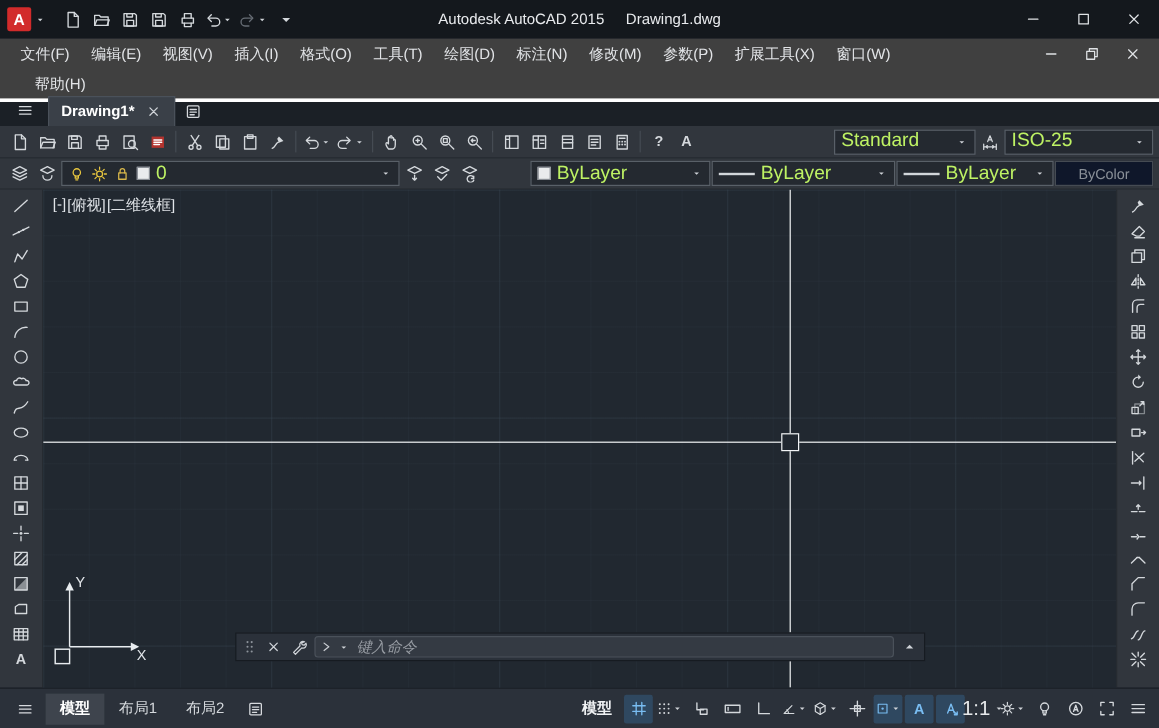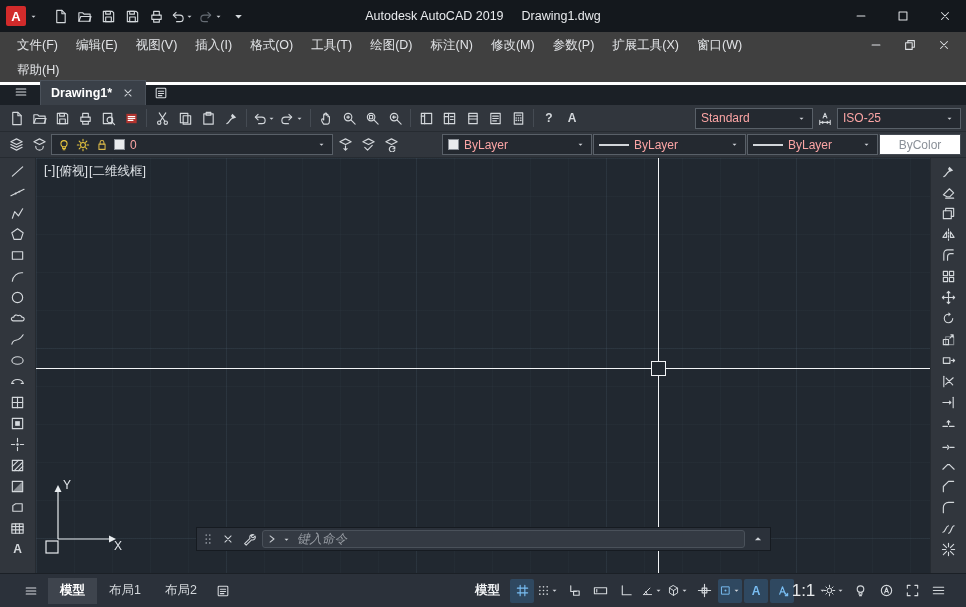--- a/index.html
+++ b/index.html
@@ -13,21 +13,21 @@
   .logo-badge{width:20px;height:20px;background:#d22b2b;color:#fff;font-weight:bold;font-size:13px;
               display:flex;align-items:center;justify-content:center;border-radius:2px}
   .qat{display:flex;align-items:center;gap:2px;margin-left:4px}
   .title-center{position:absolute;left:50%;transform:translateX(-50%);display:flex;gap:18px;font-size:12.5px;color:#e9ebee;white-space:nowrap}
   .win-controls{margin-left:auto;display:flex;height:100%}
   .win-btn{width:42px;height:100%;display:flex;align-items:center;justify-content:center;color:#dfe2e5}
 
   
   .menubar{background:#404040;border-bottom:3px solid #ffffff;flex:0 0 auto}
   .menu-row1{height:26px;display:flex;align-items:center;padding-left:8px;position:relative}
-  .menu-row2{height:24px;display:flex;align-items:center;padding-left:8px}
+  .menu-row2{height:24px;display:flex;align-items:center;padding-left:20px}
   .menu-item{padding:0 9px;height:100%;display:flex;align-items:center;color:#e2e4e7;font-size:12.5px}
   .doc-controls{position:absolute;right:6px;top:0;height:100%;display:flex;align-items:center;gap:2px}
   .doc-btn{width:32px;height:22px;display:flex;align-items:center;justify-content:center;color:#dfe2e5}
 
   
   .filetabs{height:20px;background:#1b2026;display:flex;align-items:flex-end;flex:0 0 auto;padding-left:2px}
   .browser-btn{width:38px;height:27px;display:flex;align-items:center;justify-content:center;color:#d7dade}
   .filetab{height:25px;background:#3a4048;border:1px solid #4a515a;border-bottom:none;display:flex;align-items:center;
            padding:0 10px;gap:9px;color:#fff;font-weight:bold;font-size:12.5px}
   .tab-close{display:flex;color:#cfd3d8}
@@ -41,26 +41,26 @@
         flex:0 0 auto;border-radius:2px}
   .tbtn.with-caret{width:auto;padding:0 1px}
   .tbtn .ttext{font-size:17px;color:#e6e8ea;padding:0 3px}
   .tbtn.active{background:rgba(62,154,231,.22);color:#79bdf2}
   .tbtn.disabled{color:#666c74}
   .tcaret{display:inline-flex;width:10px;color:#cfd3d8}
   .tsep{width:1px;height:18px;background:#454b53;margin:0 3px;flex:0 0 auto}
   .tglyph{font-size:12px;font-weight:bold;font-style:normal}
   .combo{display:flex;align-items:center;height:21px;background:#242930;border:1px solid #596068;
          padding:0 5px;gap:5px;flex:0 0 auto}
-  .combo .value{flex:1;color:#fca5a5;font-size:12px;white-space:nowrap;overflow:hidden}
+  .combo .value{flex:1;color:#bef264;font-size:16px;white-space:nowrap;overflow:hidden}
   .combo .tcaret{margin-left:auto}
   .swatch{width:11px;height:11px;background:#e9ebed;border:1px solid #8b9097;flex:0 0 auto}
   .linesample{width:30px;border-top:2px solid #d2d6da;flex:0 0 auto}
   .bycolor{display:flex;align-items:center;justify-content:center;height:21px;min-width:82px;
-           background:#ffffff;border:1px solid #454b53;color:#8a9098;flex:0 0 auto}
+           background:#0f172a;border:1px solid #454b53;color:#8a9098;flex:0 0 auto}
   .mini-ico{display:inline-flex;flex:0 0 auto}
 
   
   .main{flex:1;display:flex;min-height:0}
   .sidetools{width:36px;background:#31363d;display:flex;flex-direction:column;align-items:center;padding:3px 0;gap:1px;flex:0 0 auto}
   .sidetools .tbtn{width:24px;height:20px}
   .sidetools.left{border-right:1px solid #262b31}
   .sidetools.right{border-left:1px solid #262b31}
 
   .canvas{flex:1;position:relative;background:#212830;overflow:hidden;
@@ -85,21 +85,21 @@
   .cmd-grip{display:flex;color:#8d939b}
   .cmd-btn{display:flex;color:#cfd3d8;width:16px;justify-content:center}
   .cmd-field{flex:1;height:18px;background:#343a43;border:1px solid #4a515a;border-radius:3px;
              display:flex;align-items:center;padding:0 4px;gap:5px}
   .cmd-prompt{display:flex;align-items:center;gap:1px;color:#c9cdd2}
   .cmd-input{flex:1;background:transparent;border:none;outline:none;color:#e6e8ea;font-family:inherit;font-size:12.5px;min-width:0}
   .cmd-input::placeholder{color:#969ba2;font-style:italic}
 
   
   .statusbar{height:34px;background:#2b313a;border-top:1px solid #1b2026;display:flex;align-items:center;
-             padding:0 16px;gap:2px;flex:0 0 auto}
+             padding:0 6px;gap:2px;flex:0 0 auto}
   .sb-burger{width:30px;height:28px;display:flex;align-items:center;justify-content:center;color:#d7dade}
   .laytabs{display:flex;align-items:center;height:100%}
   .laytab{padding:0 12px;height:26px;display:flex;align-items:center;color:#d4d8dc;font-size:12.5px}
   .laytab.active{background:#3e444d;color:#fff;font-weight:bold}
   .newlayout{width:28px;height:26px;display:flex;align-items:center;justify-content:center;color:#d7dade}
   .sb-right{margin-left:auto;display:flex;align-items:center;gap:2px}
   .sb-right .tbtn{width:24px;height:24px}
   .space-toggle{padding:0 8px;font-weight:bold;color:#f0f2f4;font-size:12.5px}
 </style>
 </head>
@@ -171,21 +171,21 @@
             </svg>
           </span>
         </span>
         <span class="tbtn">
           <svg viewBox="0 0 16 16" width="15" height="15" fill="none" stroke="currentColor" stroke-width="1.2" stroke-linecap="round" stroke-linejoin="round">
             <path d="M4.5 6.5L8 10l3.5-3.5z" fill="currentColor" stroke="none"></path>
           </svg>
         </span>
       </div>
     <div class="title-center">
-      <span>Autodesk AutoCAD 2019</span>
+      <span>Autodesk AutoCAD 2015</span>
       <span>Drawing1.dwg</span>
     </div>
     <div class="win-controls">
       <span class="win-btn">
           <svg viewBox="0 0 16 16" width="14" height="14" fill="none" stroke="currentColor" stroke-width="1.2" stroke-linecap="round" stroke-linejoin="round">
             <path d="M3.5 8h9"></path>
           </svg>
         </span>
       <span class="win-btn">
           <svg viewBox="0 0 16 16" width="14" height="14" fill="none" stroke="currentColor" stroke-width="1.2" stroke-linecap="round" stroke-linejoin="round">

